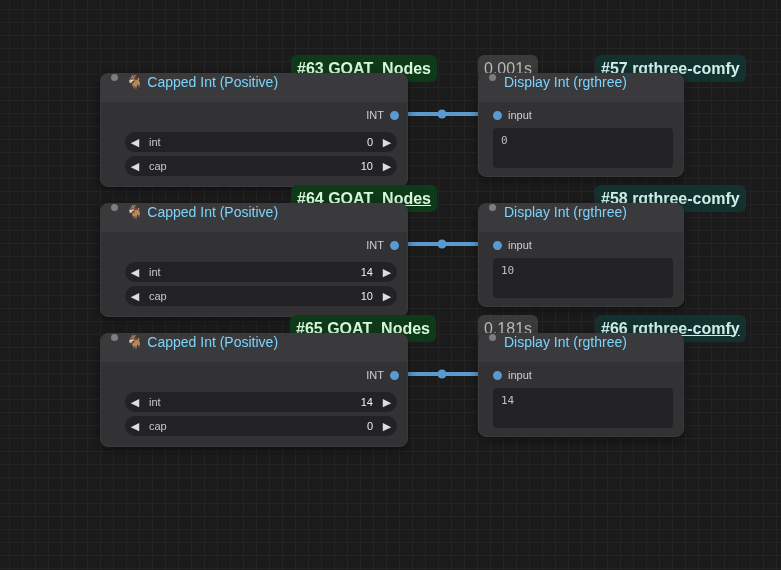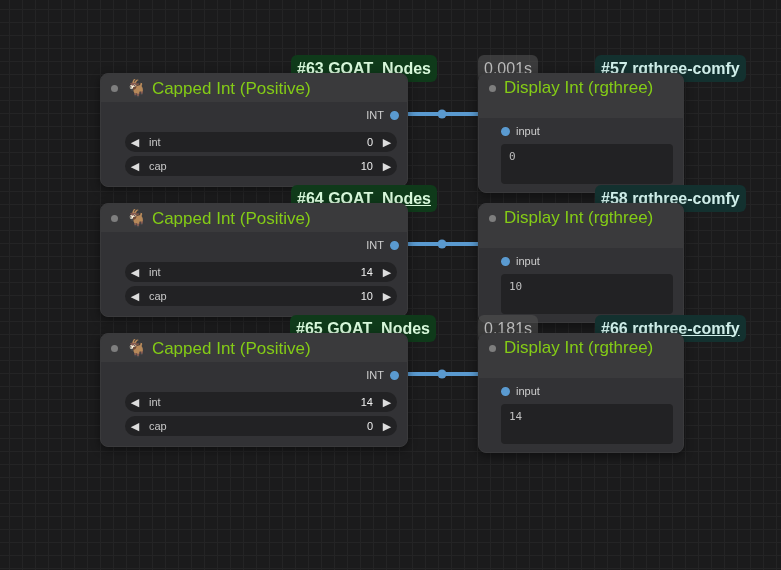--- a/index.html
+++ b/index.html
@@ -31,23 +31,23 @@
   .tag.time  { background:rgba(80,80,80,.6); color:#bbb; font-weight:400; }
 
   .node {
     position:absolute;
     border:1px solid #3a3a3c; border-radius:8px;
     background:#3a3a3c;
     box-shadow:0 3px 10px rgba(0,0,0,.45);
     overflow:hidden;
   }
   .node-title {
-    display:flex; align-items:center; gap:8px;
+    display:flex; align-items:flex-start; gap:8px;
     height:28px; padding:0 10px;
-    background:#3a3a3c; color:#84cc16; font-size:17px;
+    background:#3a3a3c; color:#7dd3fc; font-size:14px;
     border-top-left-radius:8px; border-top-right-radius:8px;
   }
   .dot { width:7px; height:7px; border-radius:50%; background:#7e7e7e; flex:none; }
   .dot.port { width:9px; height:9px; border:2px solid #5a9ad0; background:#2b2d30; }
   .dot.port.filled { background:#5a9ad0; }
 
   .node-body { background:#323235; padding:0 0 6px 14px; }
   .out-row {
     display:flex; justify-content:flex-end; align-items:center;
     gap:6px; height:26px; padding:0 8px 0 10px;
@@ -61,21 +61,21 @@
     color:#c9c9c9; font-size:11px;
   }
   .widget .arrow {
     width:20px; height:100%;
     display:flex; align-items:center; justify-content:center;
     color:#ddd; cursor:pointer; user-select:none;
   }
   .widget .wlabel { padding-left:4px; flex:none; }
   .widget .wval   { flex:1; text-align:right; padding-right:4px; color:#eee; }
 
-  .disp-body { background:#323235; padding:0 0 8px 12px;margin-top:16px; }
+  .disp-body { background:#323235; padding:0 0 8px 4px; }
   .in-row {
     display:flex; align-items:center; gap:6px;
     height:26px; padding:0 10px; font-size:11px; color:#cfcfcf;
   }
   .disp-box {
     margin:0 10px; height:40px;
     background:#222224; border-radius:4px;
     color:#bfbfbf; font-family:ui-monospace,Menlo,Consolas,monospace;
     font-size:11px; padding:6px 8px;
   }

